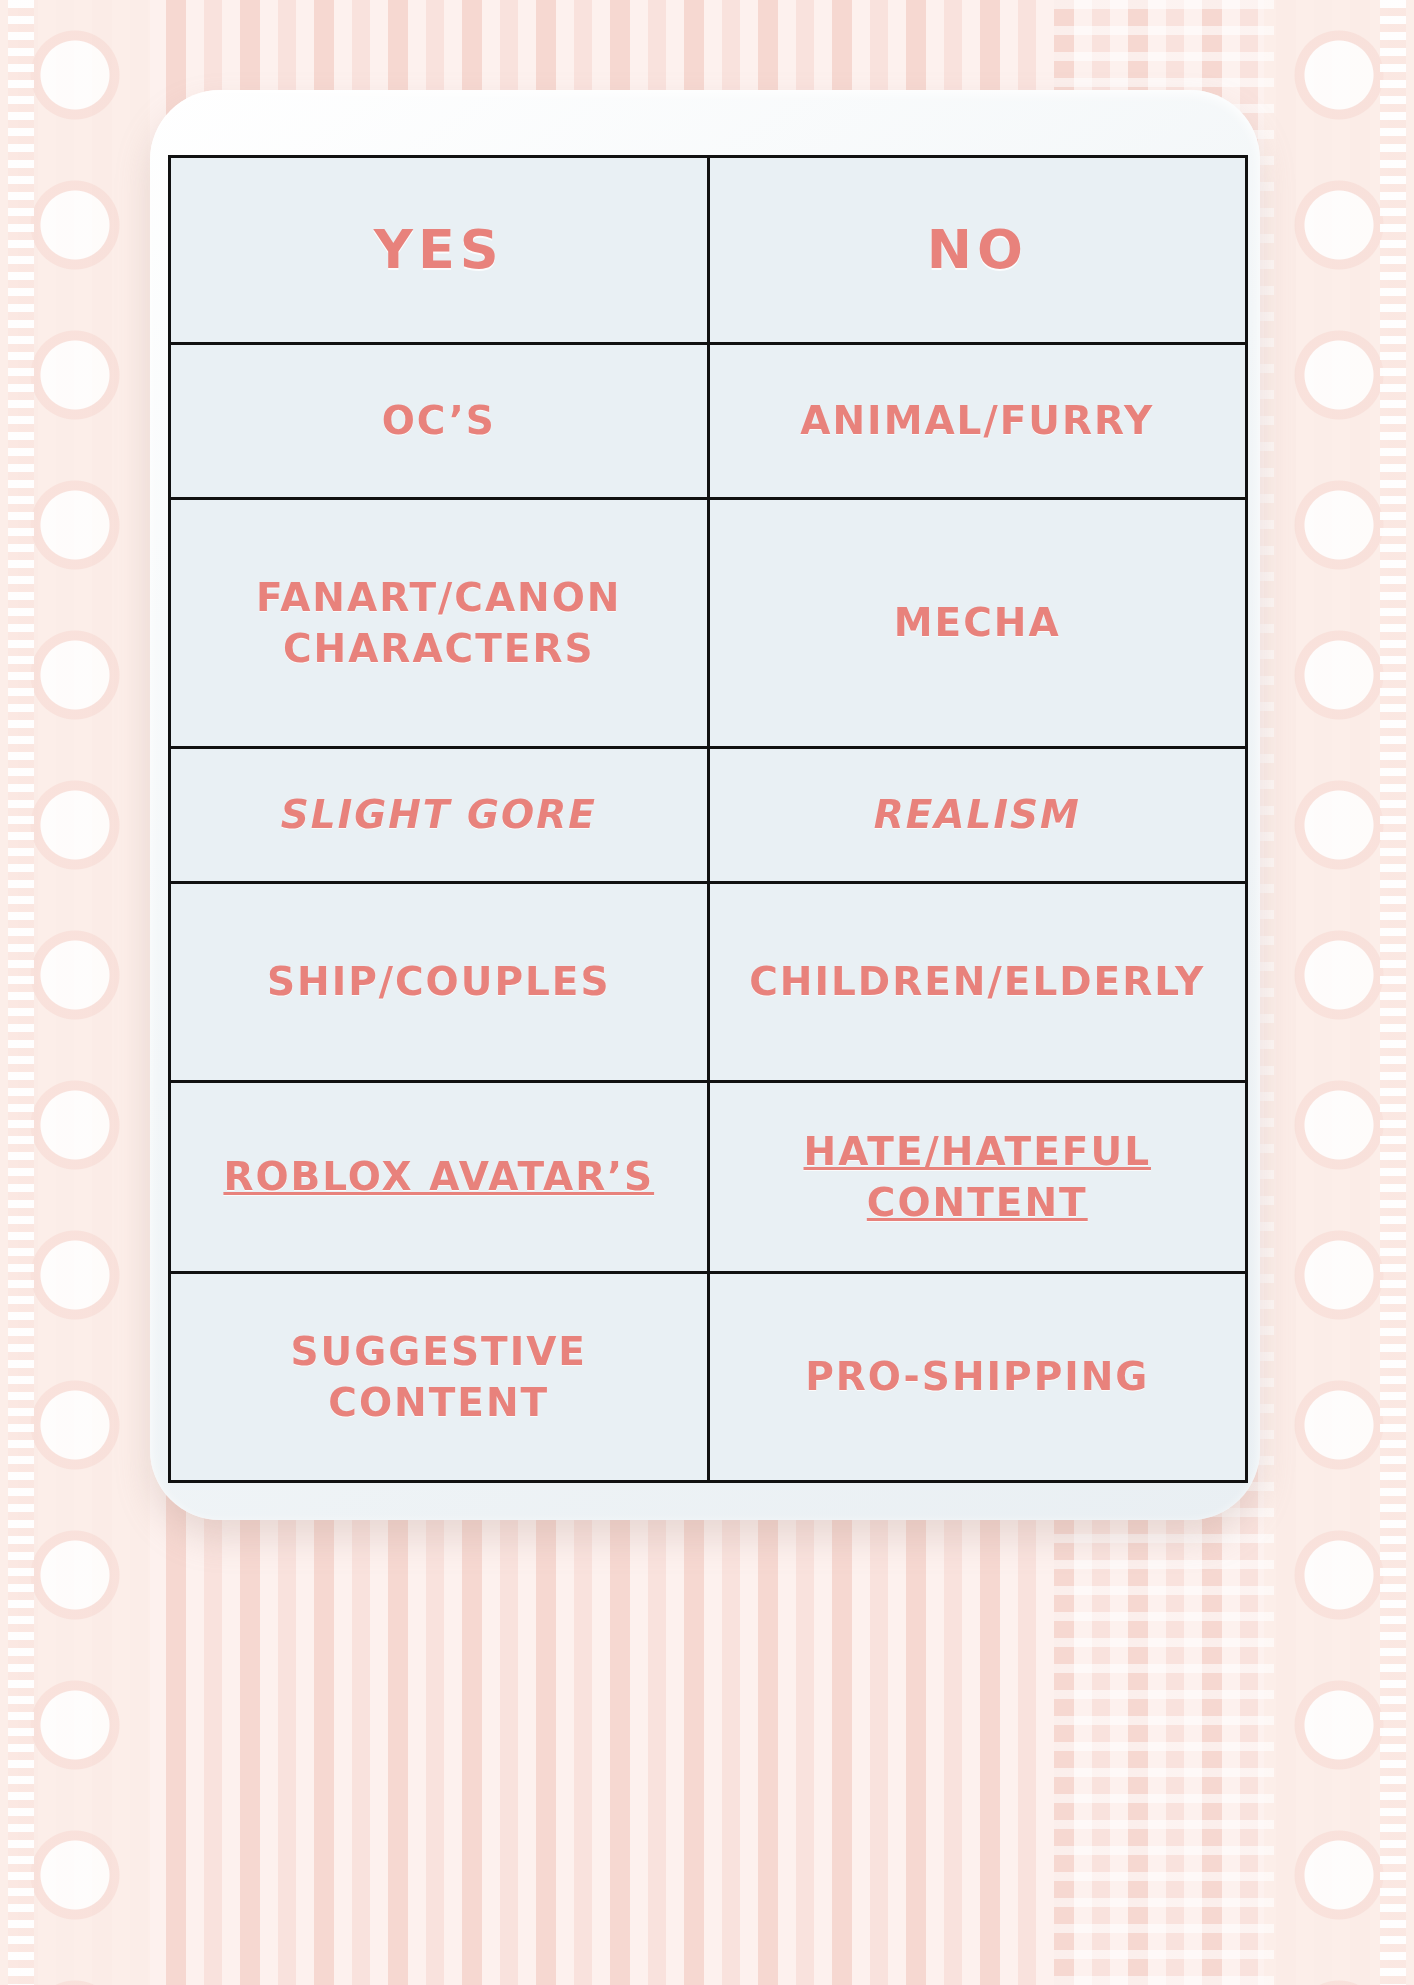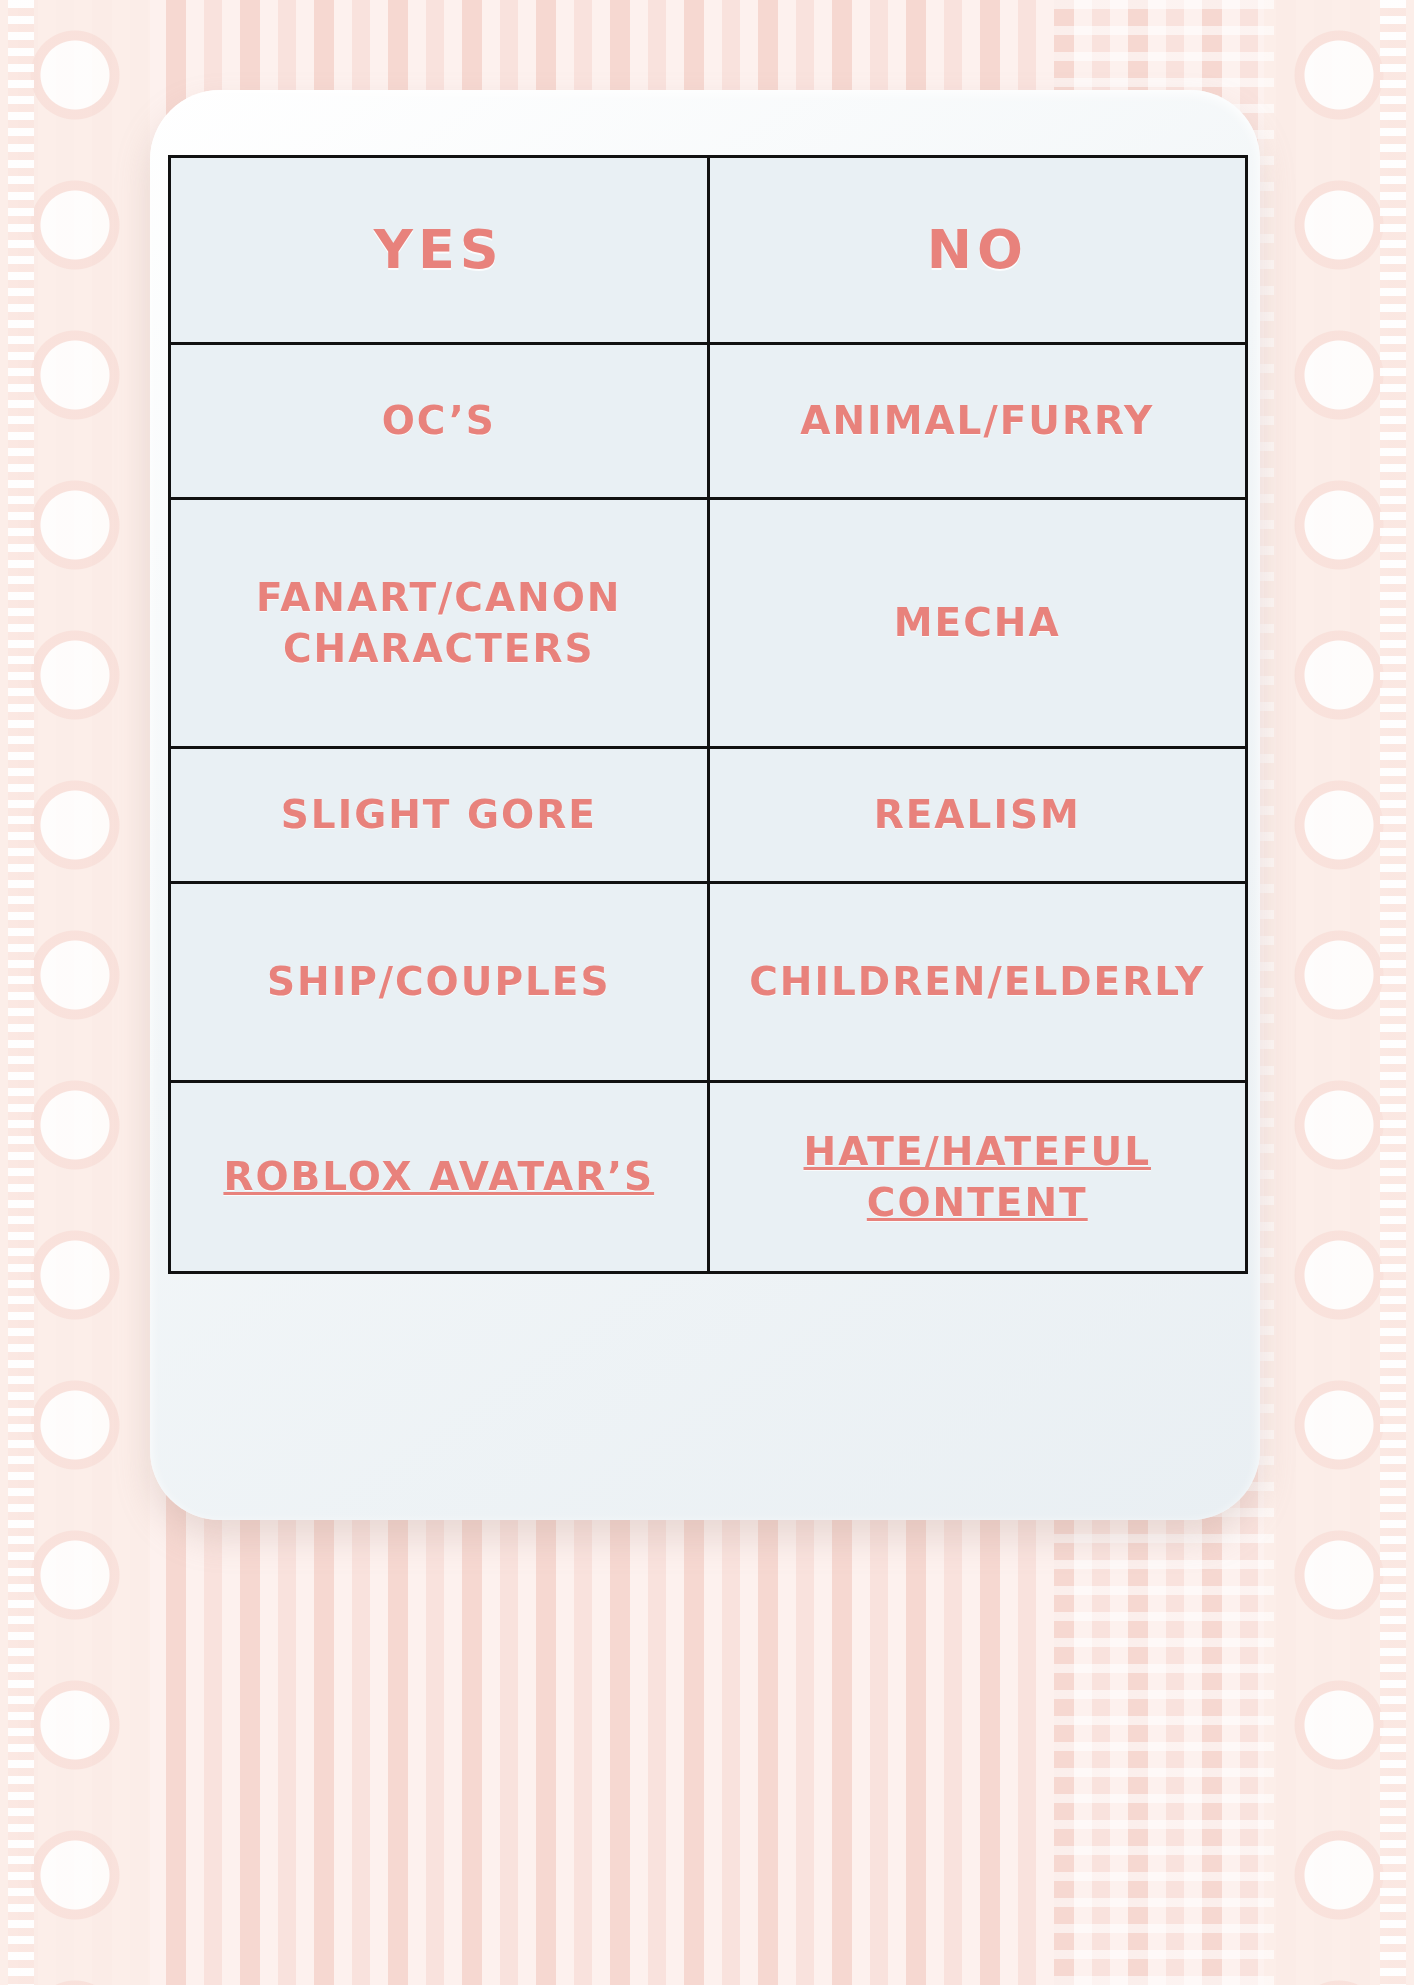--- a/index.html
+++ b/index.html
@@ -123,21 +123,21 @@
     letter-spacing: 5px;
     height: 148px;
     text-shadow: 0 2px 0 rgba(255,255,255,0.8);
   }
   #dni-table td {
     font-size: 39px;
     text-shadow: 0 1px 0 rgba(255,255,255,0.75);
   }
   .r-h1 td { height: 116px; }
   .r-h2 td { height: 210px; }
-  .r-h3 td { height: 96px; }
+  .r-h3 td { height: 96px; font-style: italic; }
   .r-h4 td { height: 160px; }
   .r-h5 td { height: 216px; }
   .r-h6 td { height: 152px; text-decoration: underline; }
   .r-h7 td { height: 170px; }
 </style>
 </head>
 <body>
 
 <div id="background"></div>
 <div class="lace left"></div>
@@ -169,14 +169,18 @@
       <td>REALISM</td>
     </tr>
     <tr class="r-h4">
       <td>SHIP/COUPLES</td>
       <td>CHILDREN/ELDERLY</td>
     </tr>
     <tr class="r-h6">
       <td>ROBLOX AVATAR’S</td>
       <td>HATE/HATEFUL CONTENT</td>
     </tr>
+    <tr class="r-h7">
+      <td>SUGGESTIVE CONTENT</td>
+      <td>PRO-SHIPPING</td>
+    </tr>
   </tbody>
 </table>
 
 </body></html>

